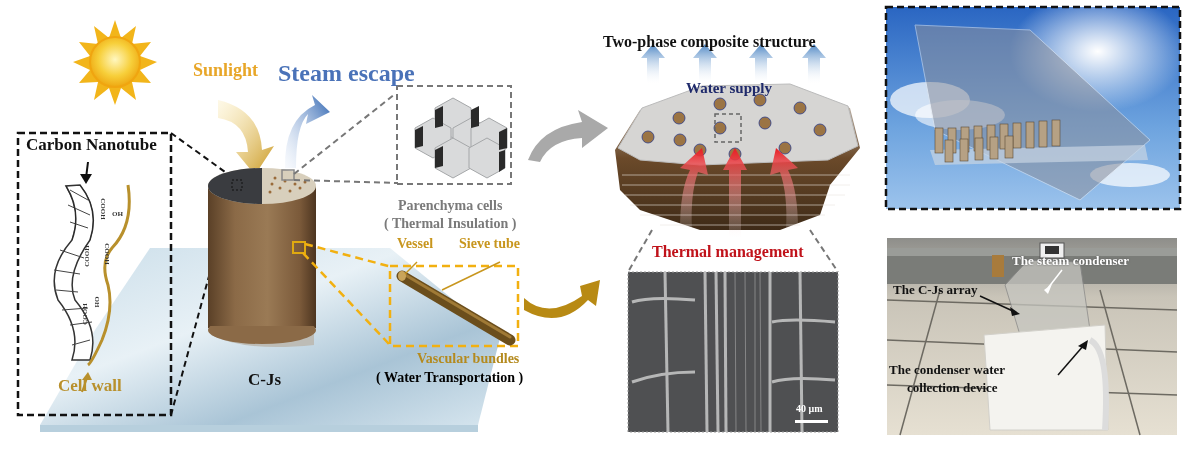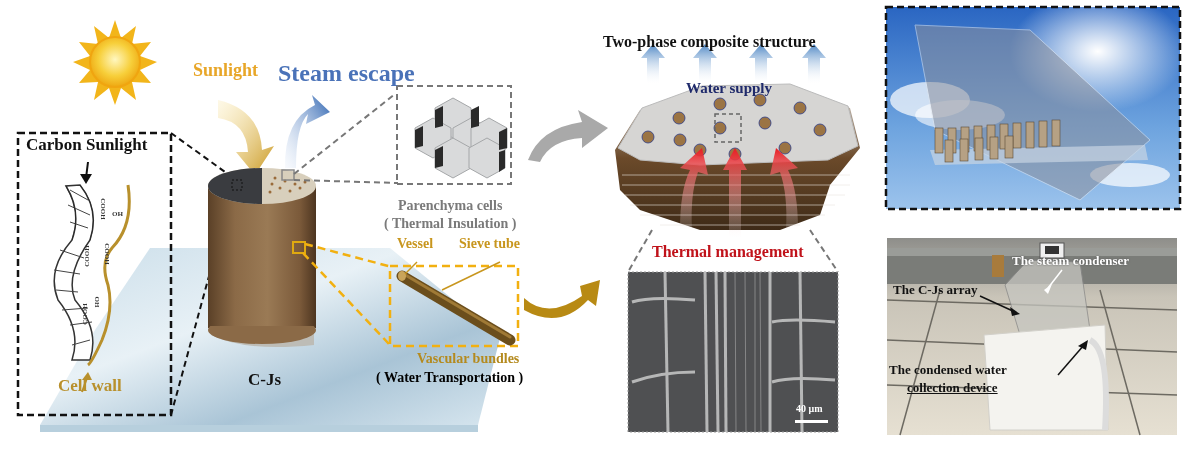--- a/index.html
+++ b/index.html
@@ -274,21 +274,21 @@
     <rect x="1045" y="246" width="14" height="8" fill="#333"></rect>
     <polygon points="1005,285 1028,260 1080,262 1090,330 1020,335" fill="#c6c6c0" opacity="0.75" stroke="#888"></polygon>
     <polygon points="984,335 1105,325 1108,430 990,430" fill="#f4f3ef" stroke="#d2d0ca"></polygon>
     <path d="M1090,340 Q1110,350 1105,430" stroke="#dcdcdc" stroke-width="6" fill="none"></path>
   </g>
 </svg>
 
 <div class="lbl" style="left:193px; top:60px; font-size:18px; color:#e8a628;">Sunlight</div>
 <div class="lbl" style="left:278px; top:60px; font-size:24px; color:#4a72b8;">Steam escape</div>
 
-<div class="lbl" style="left:26px; top:135px; font-size:17px; color:#111;">Carbon Sunlight</div>
+<div class="lbl" style="left:26px; top:135px; font-size:17px; color:#111;">Carbon Nanotube</div>
 <div class="lbl" style="left:58px; top:376px; font-size:17px; color:#b8902c;">Cell wall</div>
 
 <div class="lbl" style="left:92px; top:205px; font-size:7px; color:#333; transform:rotate(90deg);">COOH</div>
 <div class="lbl" style="left:112px; top:210px; font-size:7px; color:#333; transform:rotate(180deg);">HO</div>
 <div class="lbl" style="left:76px; top:252px; font-size:7px; color:#333; transform:rotate(-90deg);">COOH</div>
 <div class="lbl" style="left:96px; top:250px; font-size:7px; color:#333; transform:rotate(90deg);">COOH</div>
 <div class="lbl" style="left:92px; top:298px; font-size:7px; color:#333; transform:rotate(90deg);">OH</div>
 <div class="lbl" style="left:74px; top:310px; font-size:7px; color:#333; transform:rotate(-90deg);">COOH</div>
 
 <div class="lbl" style="left:248px; top:370px; font-size:17px; color:#111;">C-Js</div>
@@ -300,22 +300,22 @@
 <div class="lbl" style="left:396px; top:351px; font-size:14px; color:#b48a1e;margin-left:21px;">Vascular bundles</div>
 <div class="lbl" style="left:376px; top:370px; font-size:14px; color:#000000;">( Water Transportation )</div>
 
 <div class="lbl" style="left:603px; top:33px; font-size:16px; color:#111;">Two-phase composite structure</div>
 <div class="lbl" style="left:686px; top:80px; font-size:15px; color:#1f2a6b;">Water supply</div>
 <div class="lbl" style="left:652px; top:243px; font-size:16px; color:#c0121a;">Thermal management</div>
 <div class="lbl" style="left:796px; top:403px; font-size:10px; color:#ffffff;">40 μm</div>
 
 <div class="lbl" style="left:1012px; top:253px; font-size:13px; color:#ffffff; text-shadow:0 0 2px #555;">The steam condenser</div>
 <div class="lbl" style="left:893px; top:282px; font-size:13px; color:#111;">The C-Js array</div>
-<div class="lbl" style="left:889px; top:362px; font-size:13px; color:#111;">The condensed water</div>
-<div class="lbl" style="left:907px; top:380px; font-size:13px; color:#111;text-decoration:underline;">collection device</div>
+<div class="lbl" style="left:889px; top:362px; font-size:13px; color:#111;">The condenser water</div>
+<div class="lbl" style="left:907px; top:380px; font-size:13px; color:#111;">collection device</div>
 
 <svg class="full" width="1188" height="449" style="pointer-events:none;">
   <line x1="1062" y1="270" x2="1048" y2="288" stroke="#ffffff" stroke-width="1.5"></line>
   <polygon points="1044,290 1052,284 1048,294" fill="#ffffff"></polygon>
   <line x1="980" y1="296" x2="1015" y2="312" stroke="#111" stroke-width="1.5"></line>
   <polygon points="1020,314 1010,307 1012,316" fill="#111"></polygon>
   <line x1="1058" y1="375" x2="1084" y2="345" stroke="#111" stroke-width="1.5"></line>
   <polygon points="1088,340 1078,346 1086,350" fill="#111"></polygon>
 </svg>
 

